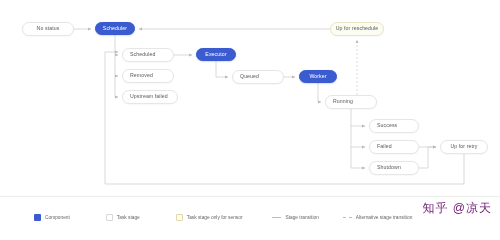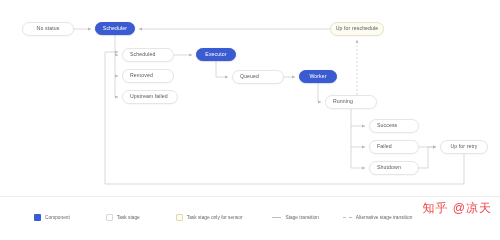--- a/index.html
+++ b/index.html
@@ -58,21 +58,21 @@
   .swatch.blue { background:#3b5bd0; }
   .swatch.white { background:#ffffff; border:1px solid #d8d8d8; }
   .swatch.yellow { background:#fdfcf2; border:1px solid #e0d9a8; }
   .dash { width:9px; height:0; border-top:1px solid #bdbdbd; display:inline-block; }
   .dash.alt { border-top:1px dashed #bdbdbd; }
 
   #watermark {
     position:absolute;
     right:8px; top:200px;
     font-size:12px;
-    color:#ef4444;
+    color:#701a75;
     letter-spacing:1px;
     white-space:nowrap;
   }
 </style>
 </head>
 <body>
 
 <div id="canvas">
 
   <svg class="wires" viewBox="0 0 500 238" xmlns="http://www.w3.org/2000/svg">

